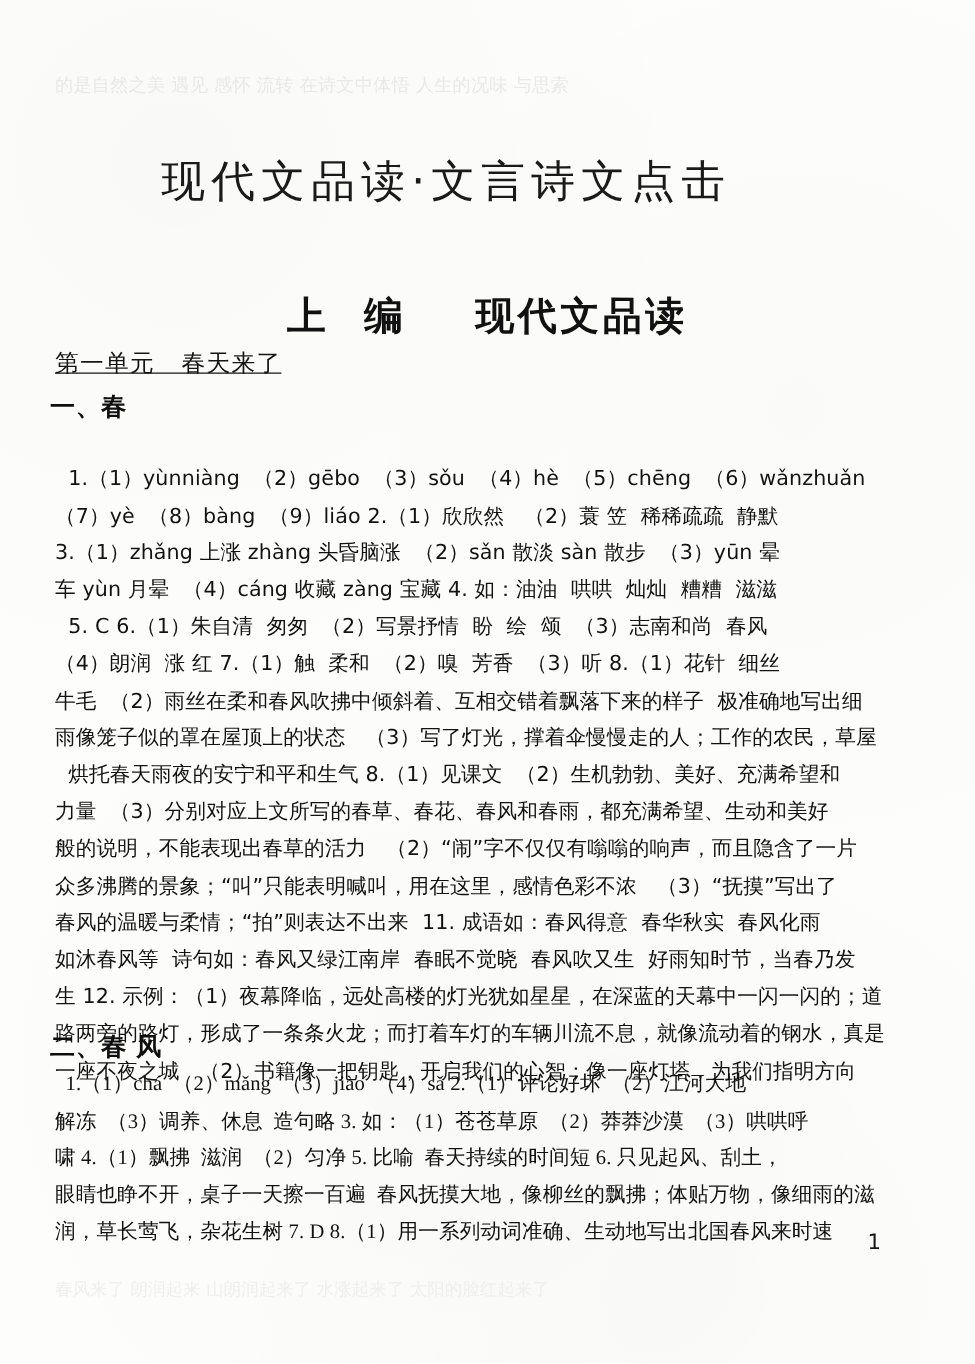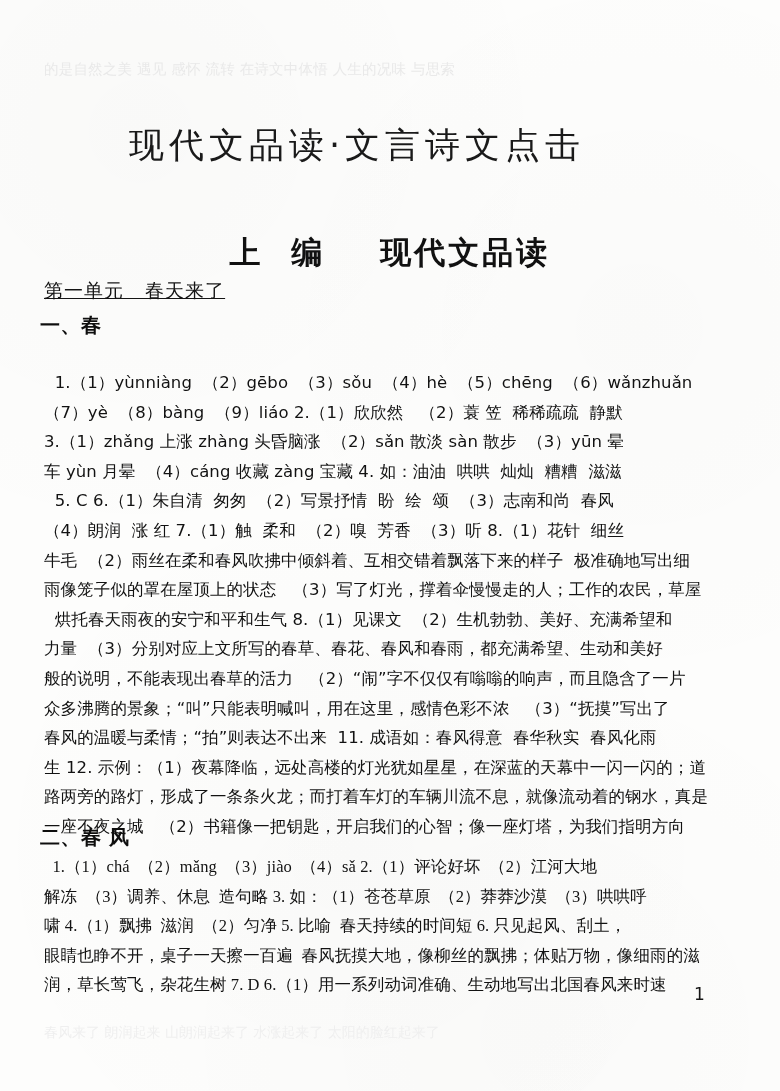--- a/index.html
+++ b/index.html
@@ -163,31 +163,32 @@
         <div class="line">车 yùn 月晕  （4）cáng 收藏 zàng 宝藏 4. 如：油油  哄哄  灿灿  糟糟  滋滋</div>
         <div class="line">  5. C 6.（1）朱自清  匆匆  （2）写景抒情  盼  绘  颂  （3）志南和尚  春风</div>
         <div class="line">（4）朗润  涨 红 7.（1）触  柔和  （2）嗅  芳香  （3）听 8.（1）花针  细丝</div>
         <div class="line">牛毛  （2）雨丝在柔和春风吹拂中倾斜着、互相交错着飘落下来的样子  极准确地写出细</div>
         <div class="line">雨像笼子似的罩在屋顶上的状态   （3）写了灯光，撑着伞慢慢走的人；工作的农民，草屋</div>
         <div class="line">  烘托春天雨夜的安宁和平和生气 8.（1）见课文  （2）生机勃勃、美好、充满希望和</div>
         <div class="line">力量  （3）分别对应上文所写的春草、春花、春风和春雨，都充满希望、生动和美好</div>
         <div class="line">般的说明，不能表现出春草的活力   （2）“闹”字不仅仅有嗡嗡的响声，而且隐含了一片</div>
         <div class="line">众多沸腾的景象；“叫”只能表明喊叫，用在这里，感情色彩不浓   （3）“抚摸”写出了</div>
         <div class="line">春风的温暖与柔情；“拍”则表达不出来  11. 成语如：春风得意  春华秋实  春风化雨</div>
+        <div class="line">如沐春风等  诗句如：春风又绿江南岸  春眠不觉晓  春风吹又生  好雨知时节，当春乃发</div>
         <div class="line">生 12. 示例：（1）夜幕降临，远处高楼的灯光犹如星星，在深蓝的天幕中一闪一闪的；道</div>
         <div class="line">路两旁的路灯，形成了一条条火龙；而打着车灯的车辆川流不息，就像流动着的钢水，真是</div>
         <div class="line">一座不夜之城   （2）书籍像一把钥匙，开启我们的心智；像一座灯塔，为我们指明方向</div>
       </div>
 
     <div class="section-head sec-2">二、春 风</div>
 
     <div class="body-block blk-2">
         <div class="line">  1.（1）chá  （2）mǎng  （3）jiào  （4）sǎ 2.（1）评论好坏  （2）江河大地</div>
         <div class="line">解冻  （3）调养、休息  造句略 3. 如：（1）苍苍草原  （2）莽莽沙漠  （3）哄哄呼</div>
         <div class="line">啸 4.（1）飘拂  滋润  （2）匀净 5. 比喻  春天持续的时间短 6. 只见起风、刮土，</div>
         <div class="line">眼睛也睁不开，桌子一天擦一百遍  春风抚摸大地，像柳丝的飘拂；体贴万物，像细雨的滋</div>
-        <div class="line">润，草长莺飞，杂花生树 7. D 6.（1）用一系列动词准确、生动地写出北国春风来时速</div>
+        <div class="line">润，草长莺飞，杂花生树 7. D 8.（1）用一系列动词准确、生动地写出北国春风来时速</div>
       </div>
 
     <div class="page-number">1</div>
 
   </div>
 </div>
 
 </body></html>

